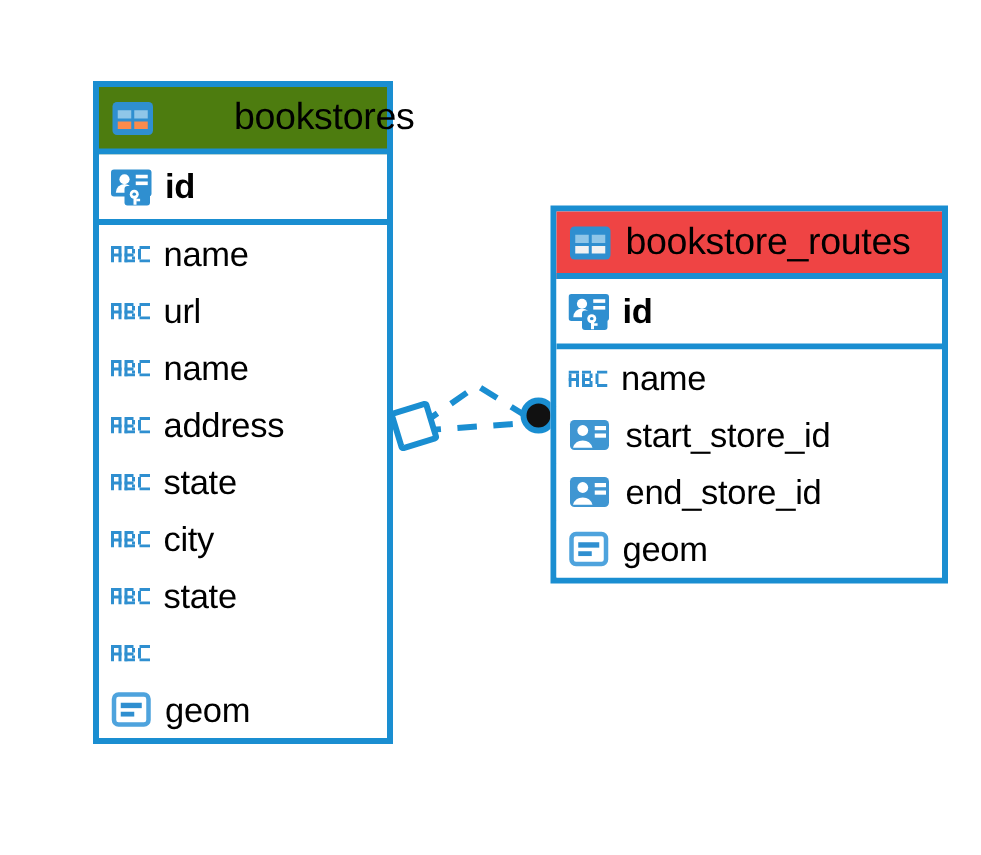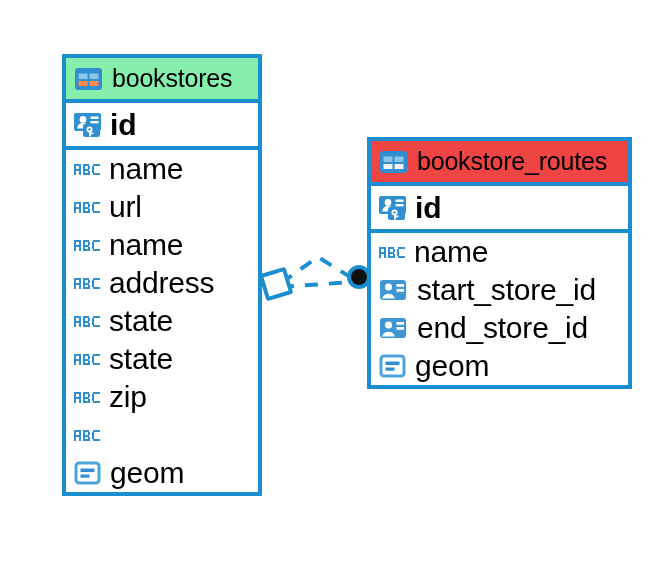--- a/index.html
+++ b/index.html
@@ -34,21 +34,21 @@
   }
 
   .entity-header {
     display: flex;
     align-items: center;
     box-sizing: border-box;
     height: 45px;
     padding-left: 8px;
     border-bottom: 4px solid #1a8ed1;
   }
-  .entity-header.accent   { background: #86efac; }
+  .entity-header.accent   { background: #4d7c0f; gap: 44px; }
   .entity-header.neutral  { background: #ef4444; }
 
   .entity-title {
     font-size: 25px;
     color: #000000;
     margin-left: 9px;
     white-space: nowrap;
     letter-spacing: -0.2px;
   }
 
@@ -68,21 +68,21 @@
   .field-row {
     display: flex;
     align-items: center;
     box-sizing: border-box;
     height: 38px;
     padding-left: 8px;
     background: #ffffff;
   }
 
   .field-label {
-    font-size: 30px;
+    font-size: 23px;
     color: #000000;
     margin-left: 9px;
     white-space: nowrap;
     letter-spacing: -0.2px;
   }
   .pk-row .field-label { margin-left: 7px; }
 
   .icon {
     flex: 0 0 auto;
     display: block;
@@ -265,20 +265,42 @@
               <rect x="9" y="9" width="7" height="2"></rect>
             <rect x="19" y="0" width="7" height="2"></rect>
               <rect x="18" y="2" width="2" height="7"></rect>
             <rect x="19" y="9" width="7" height="2"></rect>
           </g>
         </svg>
       </span>
       <span class="field-label">state</span>
     </div>
 
+    <div class="field-row">
+      <span class="icon abc">
+        <svg width="26" height="11" viewBox="0 0 26 11" xmlns="http://www.w3.org/2000/svg">
+          <g fill="#2f8fd0">
+            <rect x="0" y="0" width="7" height="2"></rect>
+              <rect x="0" y="2" width="2" height="9"></rect>
+            <rect x="5" y="2" width="2" height="9"></rect>
+              <rect x="0" y="5" width="7" height="2"></rect>
+            <rect x="9" y="0" width="6" height="2"></rect>
+              <rect x="9" y="2" width="2" height="9"></rect>
+            <rect x="14" y="2" width="2" height="3"></rect>
+              <rect x="9" y="5" width="6" height="2"></rect>
+            <rect x="14" y="7" width="2" height="2"></rect>
+              <rect x="9" y="9" width="7" height="2"></rect>
+            <rect x="19" y="0" width="7" height="2"></rect>
+              <rect x="18" y="2" width="2" height="7"></rect>
+            <rect x="19" y="9" width="7" height="2"></rect>
+          </g>
+        </svg>
+      </span>
+      <span class="field-label">city</span>
+    </div>
 
     <div class="field-row">
       <span class="icon abc">
         <svg width="26" height="11" viewBox="0 0 26 11" xmlns="http://www.w3.org/2000/svg">
           <g fill="#2f8fd0">
             <rect x="0" y="0" width="7" height="2"></rect>
               <rect x="0" y="2" width="2" height="9"></rect>
             <rect x="5" y="2" width="2" height="9"></rect>
               <rect x="0" y="5" width="7" height="2"></rect>
             <rect x="9" y="0" width="6" height="2"></rect>
@@ -289,42 +311,20 @@
               <rect x="9" y="9" width="7" height="2"></rect>
             <rect x="19" y="0" width="7" height="2"></rect>
               <rect x="18" y="2" width="2" height="7"></rect>
             <rect x="19" y="9" width="7" height="2"></rect>
           </g>
         </svg>
       </span>
       <span class="field-label">state</span>
     </div>
 
-    <div class="field-row">
-      <span class="icon abc">
-        <svg width="26" height="11" viewBox="0 0 26 11" xmlns="http://www.w3.org/2000/svg">
-          <g fill="#2f8fd0">
-            <rect x="0" y="0" width="7" height="2"></rect>
-              <rect x="0" y="2" width="2" height="9"></rect>
-            <rect x="5" y="2" width="2" height="9"></rect>
-              <rect x="0" y="5" width="7" height="2"></rect>
-            <rect x="9" y="0" width="6" height="2"></rect>
-              <rect x="9" y="2" width="2" height="9"></rect>
-            <rect x="14" y="2" width="2" height="3"></rect>
-              <rect x="9" y="5" width="6" height="2"></rect>
-            <rect x="14" y="7" width="2" height="2"></rect>
-              <rect x="9" y="9" width="7" height="2"></rect>
-            <rect x="19" y="0" width="7" height="2"></rect>
-              <rect x="18" y="2" width="2" height="7"></rect>
-            <rect x="19" y="9" width="7" height="2"></rect>
-          </g>
-        </svg>
-      </span>
-      <span class="field-label">zip</span>
-    </div>
 
     <div class="field-row">
       <span class="icon abc">
         <svg width="26" height="11" viewBox="0 0 26 11" xmlns="http://www.w3.org/2000/svg">
           <g fill="#2f8fd0">
             <rect x="0" y="0" width="7" height="2"></rect>
               <rect x="0" y="2" width="2" height="9"></rect>
             <rect x="5" y="2" width="2" height="9"></rect>
               <rect x="0" y="5" width="7" height="2"></rect>
             <rect x="9" y="0" width="6" height="2"></rect>

